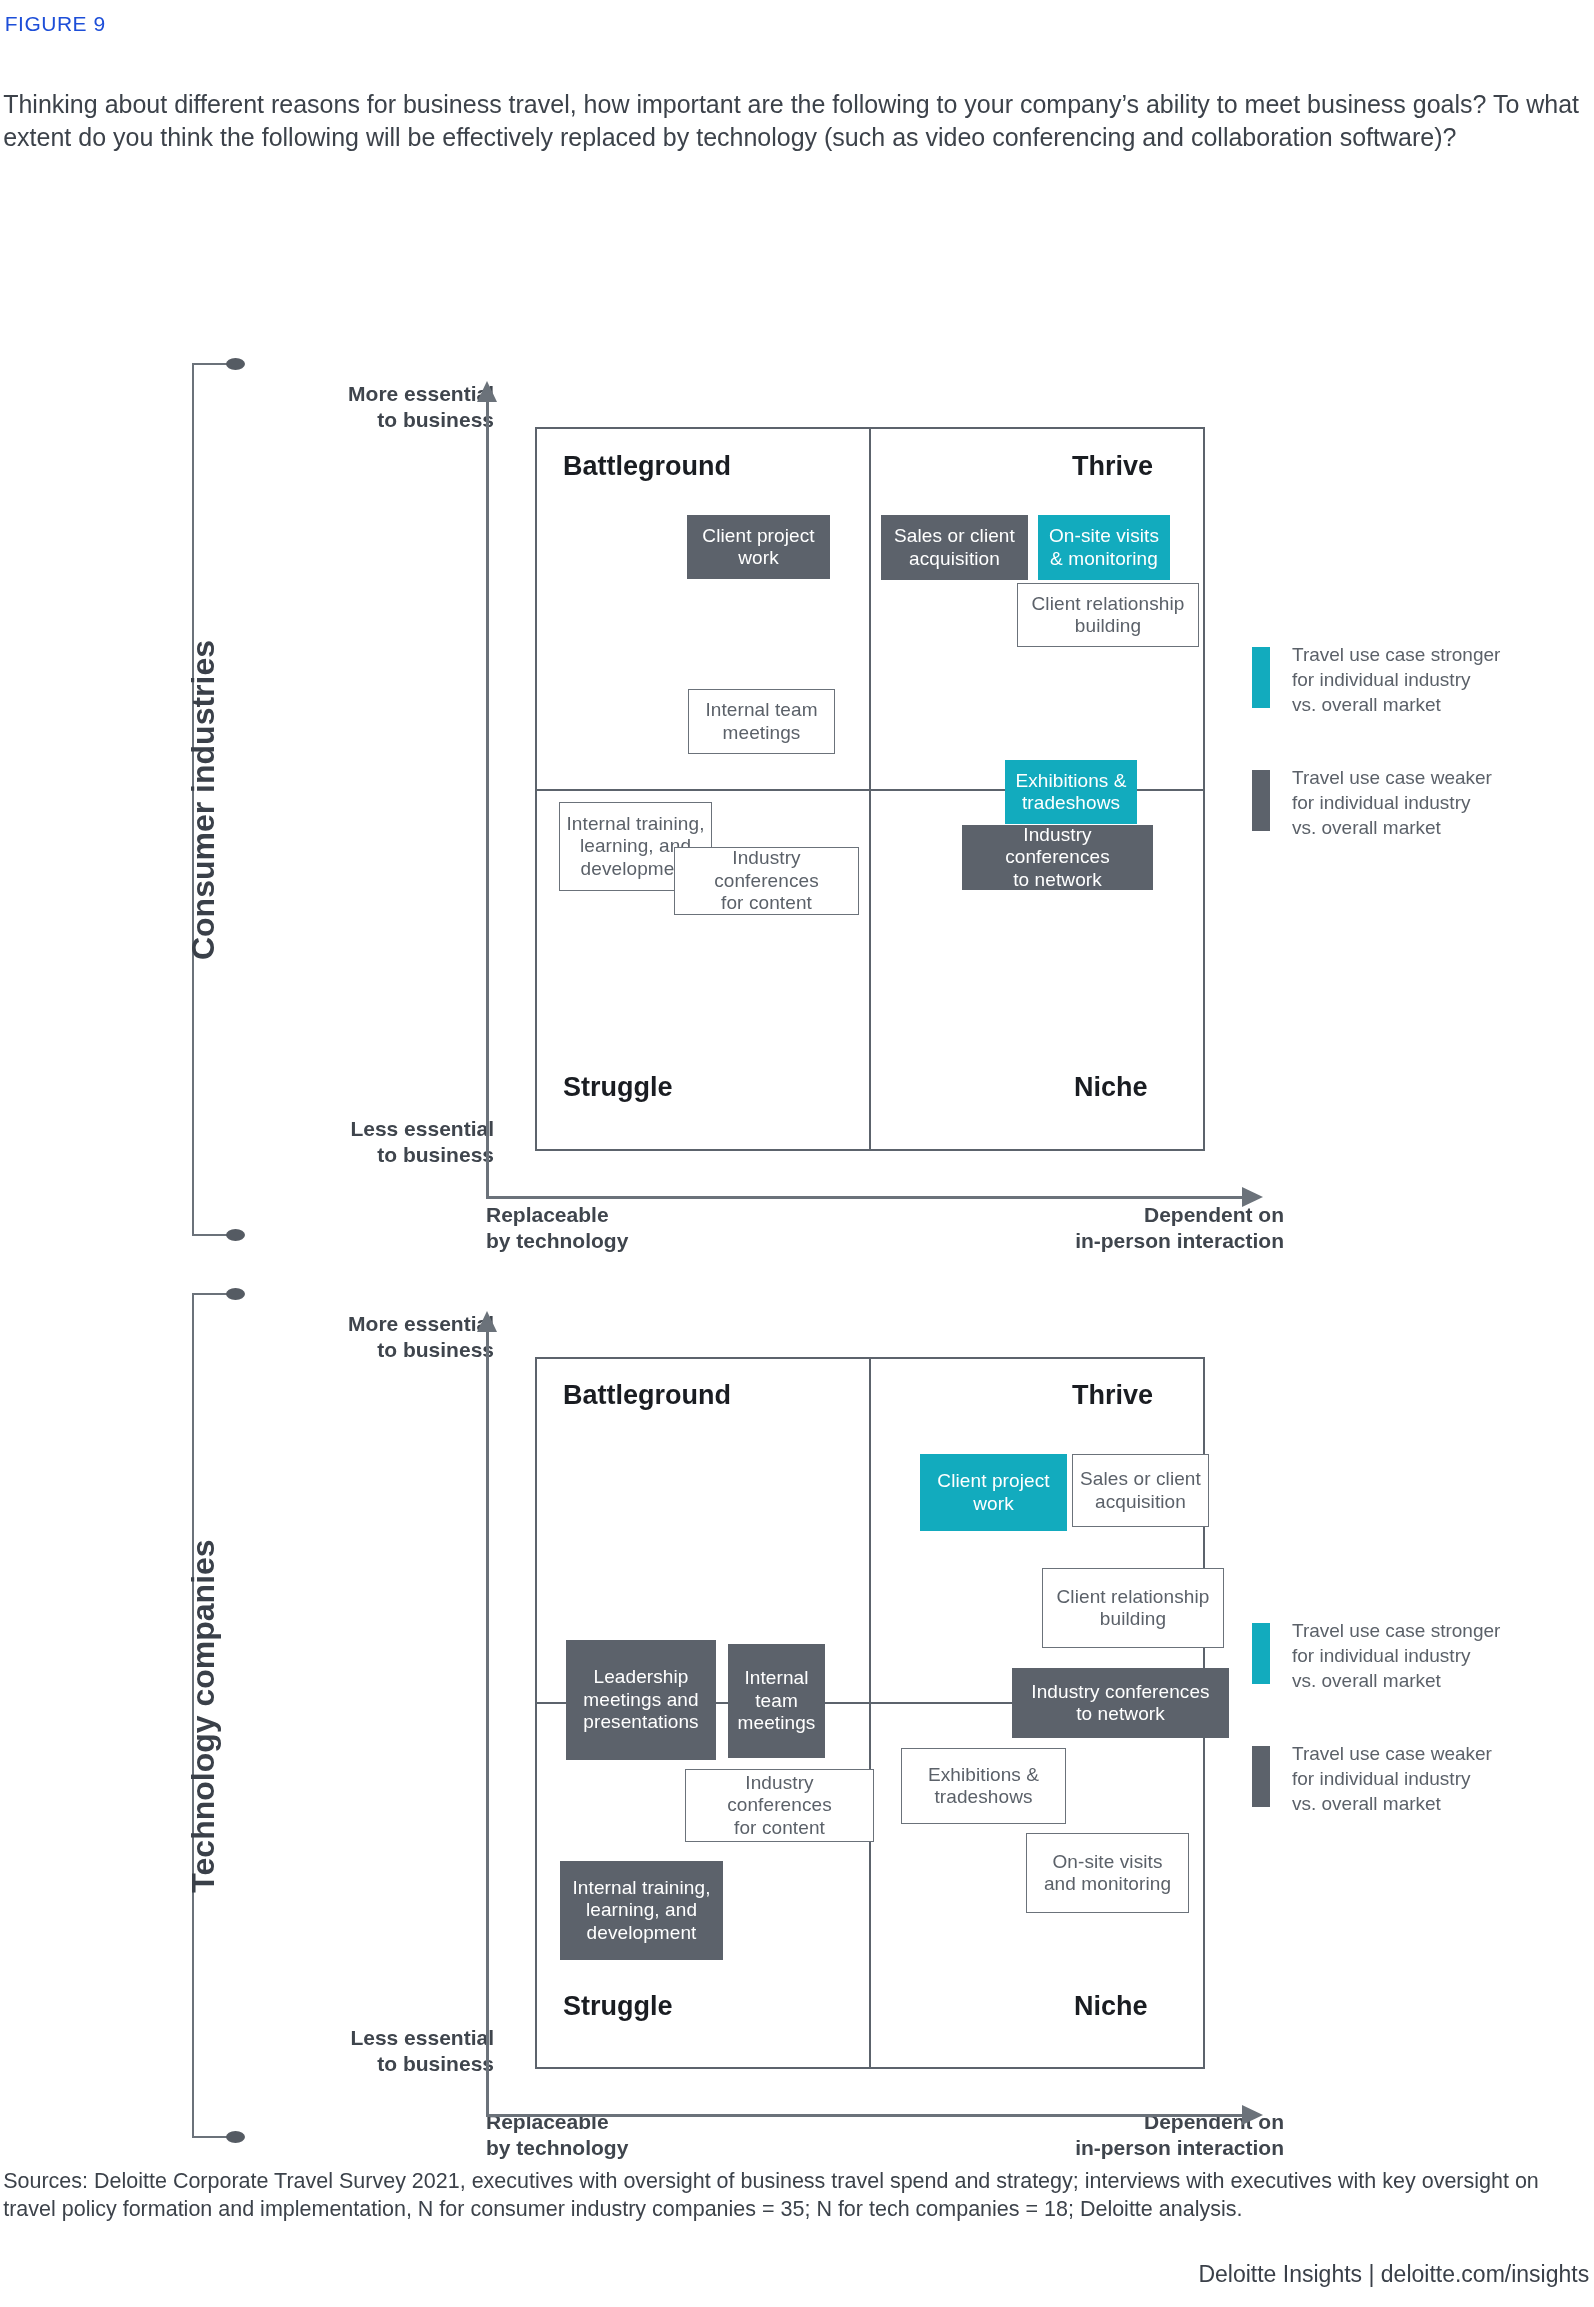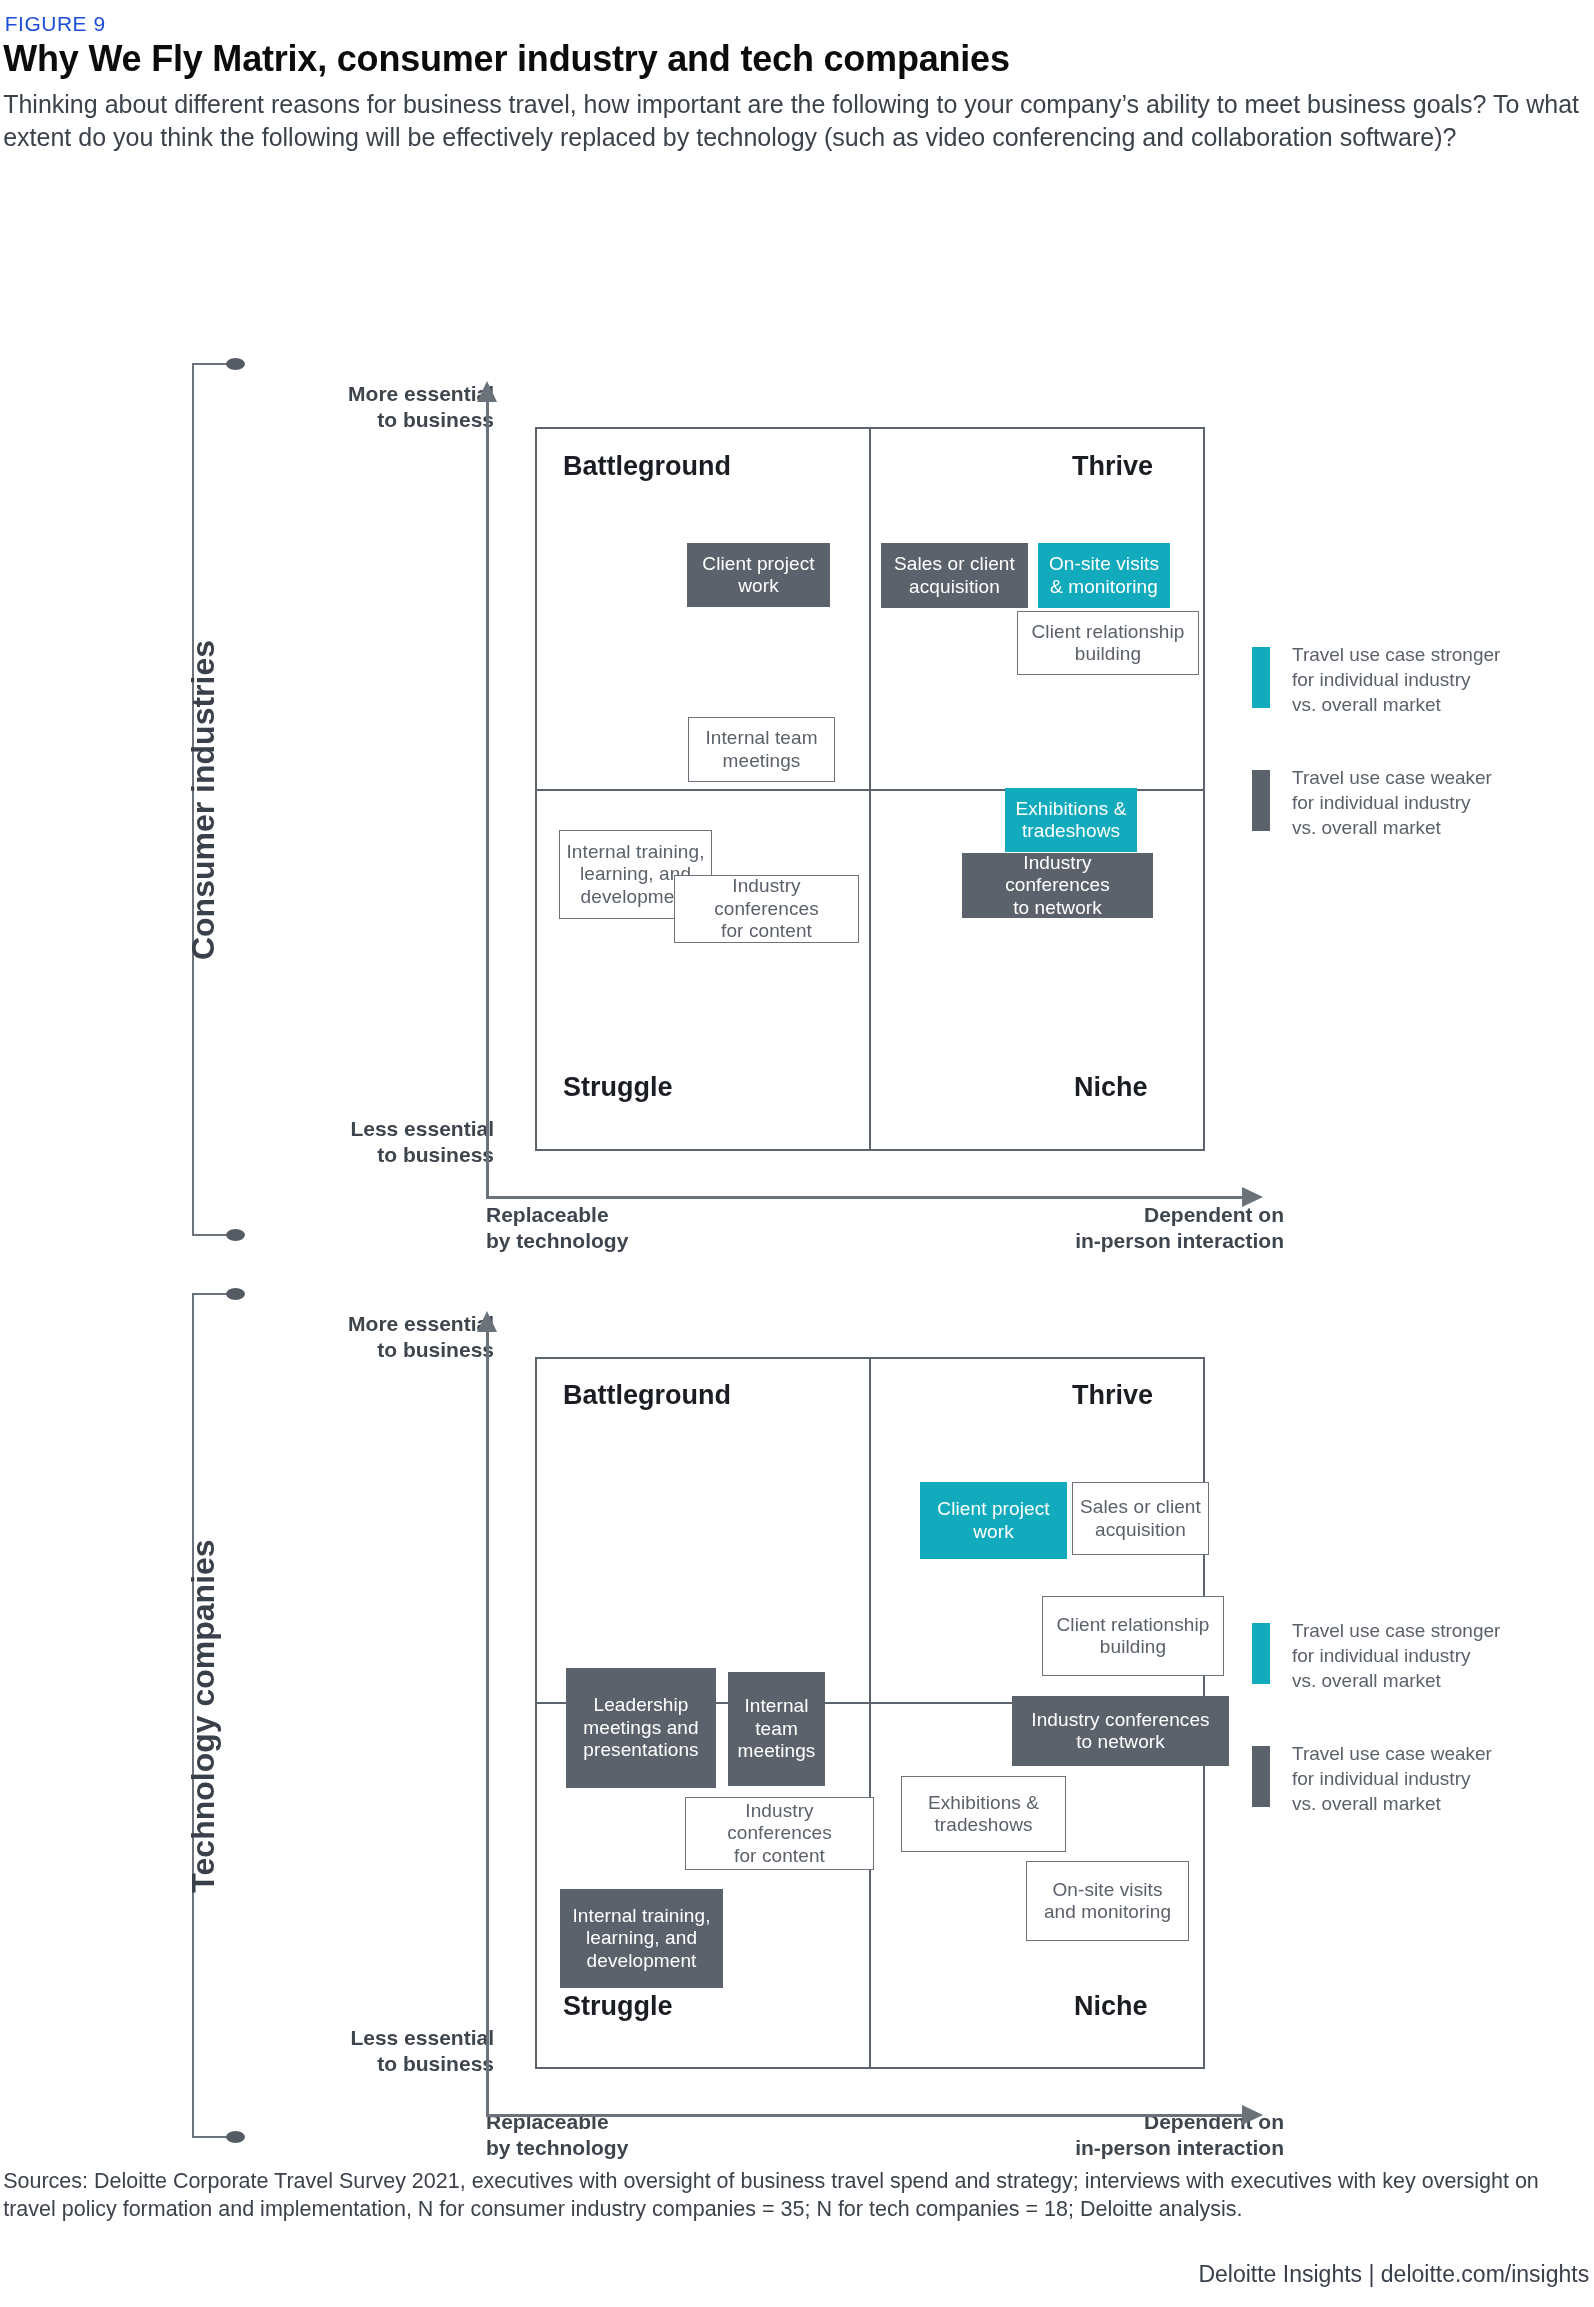--- a/index.html
+++ b/index.html
@@ -68,21 +68,20 @@
     position:absolute;font-size:21px;font-weight:700;color:#3f454d;line-height:1.22;
   }
   .axis-cap.right{text-align:right;}
 
   
   .item{
     position:absolute;box-sizing:border-box;
     display:flex;align-items:center;justify-content:center;text-align:center;
     font-size:19px;line-height:1.18;letter-spacing:0.1px;
     padding:3.2px 6.4px;
-    margin-top:28px;
   }
   .item.dark{background:#5c626b;color:#ffffff;border:0.8px solid #5c626b;}
   .item.teal{background:#12ABBE;color:#ffffff;border:0.8px solid #12ABBE;}
   .item.plain{background:#ffffff;color:#5b6169;border:1.6px solid #6b727a;}
 
   
   .legend{position:absolute;}
   .legend .swatch{position:absolute;width:17.5px;}
   .legend .ltext{
     position:absolute;font-size:19px;line-height:1.32;color:#5b6169;white-space:pre-line;
@@ -97,21 +96,20 @@
     position:absolute;right:4.8px;top:2261px;
     font-size:23px;font-weight:400;color:#3a4049;
   }
 </style>
 </head>
 <body>
 
 <div class="page">
 
   <div class="fig-label">FIGURE 9</div>
-  <div class="fig-title">Why We Fly Matrix, consumer industry and tech companies</div>
   <div class="fig-sub">Thinking about different reasons for business travel, how important are the following to your company’s ability to meet business goals? To what extent do you think the following will be effectively replaced by technology (such as video conferencing and collaboration software)?</div>
 
   <div class="bracket" style="left:159px;top:363px;width:88px;height:873px;">
     <div class="vline" style="height:873px;"></div>
     <div class="stub" style="top:0;"></div>
     <div class="stub" style="top:871px;"></div>
     <div class="dot" style="left:67px;top:-4.8px;"></div>
     <div class="dot" style="left:67px;top:866px;"></div>
     <div class="glabel">Consumer industries</div>
   </div>

